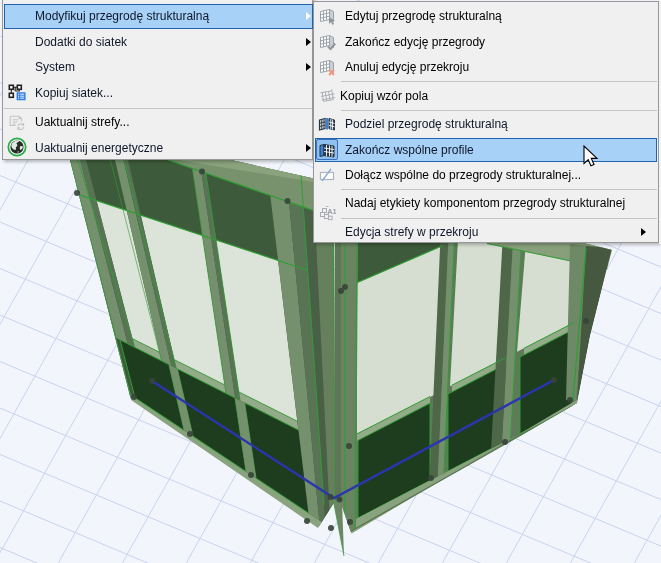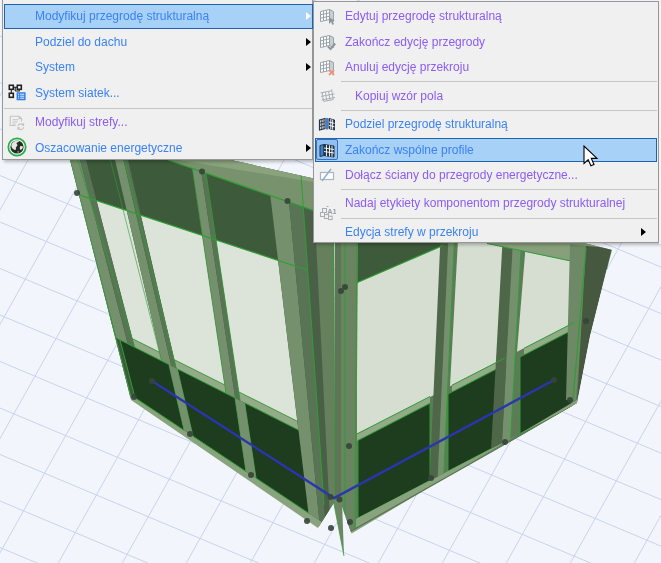--- a/index.html
+++ b/index.html
@@ -1,17 +1,17 @@
 <!DOCTYPE html>
 <html><head><meta charset="utf-8"><style>
 *{margin:0;padding:0;box-sizing:border-box}
 body{width:661px;height:563px;position:relative;overflow:hidden;font-family:"Liberation Sans",sans-serif;background:#fff}
 .menu{position:absolute;background:#f0f0f0;border:1px solid #979797;box-shadow:2px 2px 3px rgba(0,0,0,0.25)}
-.mi{position:absolute;font-size:12px;color:#3b82f6;white-space:nowrap}
-.gray{color:#8b5cf6}
+.mi{position:absolute;font-size:12px;color:#0f172a;white-space:nowrap}
+.gray{color:#000000}
 .sep{position:absolute;height:1px;background:#c5c5c5}
 .hl{position:absolute;background:#a7d1f7;border:1px solid #2062ae}
 .arrow{position:absolute;width:0;height:0;border-top:4px solid transparent;border-bottom:4px solid transparent;border-left:5px solid #000}
 .ic{position:absolute;width:18px;height:18px}
 </style></head><body>
 <svg width="661" height="563" viewBox="0 0 661 563" xmlns="http://www.w3.org/2000/svg" style="position:absolute;left:0;top:0">
     <rect width="661" height="563" fill="#f2f5fb"></rect>
     <g opacity="0.9">
       <line x1="0.0" y1="-150.0" x2="661.0" y2="127.6" stroke="#c3d0ec" stroke-width="1"></line>
       <line x1="0.0" y1="-103.5" x2="661.0" y2="174.1" stroke="#c3d0ec" stroke-width="1"></line>
@@ -159,46 +159,46 @@
       <circle cx="570" cy="400" r="3" fill="#37443a"></circle>
       <circle cx="586" cy="321" r="3" fill="#37443a"></circle>
       <circle cx="350" cy="522" r="3" fill="#37443a"></circle>
       <circle cx="349" cy="446" r="3" fill="#37443a"></circle>
     </g>
   </svg>
 <div class="menu" style="left:2px;top:-6px;width:311px;height:166px"></div>
 <div class="hl" style="left:4px;top:4px;width:309px;height:24.5px;z-index:29"></div>
 <div class="mi " style="left:35px;top:8px;line-height:16px;z-index:30">Modyfikuj przegrodę strukturalną</div>
 <div class="arrow" style="left:306px;top:12px;border-left-color:#fff;z-index:31"></div>
-<div class="mi " style="left:35px;top:33.5px;line-height:16px;z-index:30">Podziel do dachu</div>
+<div class="mi " style="left:35px;top:33.5px;line-height:16px;z-index:30">Dodatki do siatek</div>
 <div class="arrow" style="left:306px;top:37.5px;border-left-color:#000;z-index:31"></div>
 <div class="mi " style="left:35px;top:59px;line-height:16px;z-index:30">System</div>
 <div class="arrow" style="left:306px;top:63px;border-left-color:#000;z-index:31"></div>
-<div class="mi " style="left:35px;top:85px;line-height:16px;z-index:30">System siatek...</div>
+<div class="mi " style="left:35px;top:85px;line-height:16px;z-index:30">Kopiuj siatek...</div>
 <div class="ic" style="left:8px;top:84px;z-index:30"><svg width="18" height="18" viewBox="0 0 18 18">
 <g stroke="#212121" fill="#fff" stroke-width="1.6">
 <rect x="1.3" y="1.3" width="4" height="4"></rect>
         <rect x="9.3" y="1.3" width="4" height="4"></rect>
 <rect x="1.3" y="9.3" width="4" height="4"></rect>
 </g>
 <path d="M5.3,3.3 H9.3 M3.3,5.3 V9.3 M7.2,3.3 V7 M7.2,7 H11.3 M11.3,5.3 V7.5" stroke="#212121" stroke-width="1.1" fill="none"></path>
 <rect x="8.6" y="8.2" width="9" height="8" rx="0.5" fill="#2e7ce8"></rect>
 <path d="M10,10.2 h1.2 M12.2,10.2 h4 M10,12.2 h1.2 M12.2,12.2 h4 M10,14.2 h1.2 M12.2,14.2 h4" stroke="#fff" stroke-width="0.9"></path>
 </svg></div>
 <div class="sep" style="left:4px;top:107.5px;width:308px;z-index:30"></div>
-<div class="mi gray" style="left:35px;top:114px;line-height:16px;z-index:30">Modyfikuj strefy...</div>
+<div class="mi gray" style="left:35px;top:114px;line-height:16px;z-index:30">Uaktualnij strefy...</div>
 <div class="ic" style="left:8px;top:113px;z-index:30"><svg width="18" height="18" viewBox="0 0 18 18">
 <g stroke="#c3c3c3" fill="none" stroke-width="1.1">
 <path d="M2.2,3.2 h9 l2.3,2.3 v3 M2.2,3.2 v9.3 h5.5"></path>
 <path d="M11.2,3.2 v2.3 h2.3 M4.5,6.8 h6 M4.5,9 h5 M4.5,11 h3"></path>
 <path d="M9.8,13.2 a3.2,3.2 0 0 1 5.6,-1.2 M15.8,14 a3.2,3.2 0 0 1 -5.6,1.4"></path>
 <path d="M15.7,10 l-0.2,2.2 -2.1,-0.5 M9.7,16.8 l0.2,-2.2 2.1,0.5"></path>
 </g>
     </svg></div>
-<div class="mi " style="left:35px;top:139.5px;line-height:16px;z-index:30">Oszacowanie energetyczne</div>
+<div class="mi " style="left:35px;top:139.5px;line-height:16px;z-index:30">Uaktualnij energetyczne</div>
 <div class="ic" style="left:7px;top:137px;width:20px;height:20px;z-index:30"><svg width="20" height="20" viewBox="0 0 20 20">
 <circle cx="10" cy="10" r="8.7" fill="none" stroke="#24ad49" stroke-width="1.7"></circle>
 <circle cx="10" cy="10" r="7" fill="#fff"></circle>
 <circle cx="10" cy="10" r="6.6" fill="#252d25"></circle>
 <path d="M4.6,7.2 c0.8,-1.8 2.6,-3.2 4.6,-3.5 c1,-0.1 2.4,0 3,0.6 c-0.6,1.1 -2,0.7 -2.6,1.7 c-0.5,0.9 0.9,1.2 0.8,2.2 c-0.1,1 -1.3,1.3 -1.5,2.4 c-0.2,0.9 0.3,1.8 -0.3,2.4 c-1.9,-0.1 -3.6,-1.5 -4.1,-3.3 c-0.3,-1 -0.2,-1.7 0.1,-2.5 z" fill="#e2e8e2"></path>
 <path d="M13.2,9.2 c0.9,-0.5 2.2,-0.2 2.9,0.5 c-0.3,1.5 -1.2,2.8 -2.6,3.4 c-0.8,-1 -0.9,-2.9 -0.3,-3.9 z" fill="#e2e8e2"></path>
 <path d="M11.5,14.2 c0.4,0.5 0.2,1.3 -0.5,1.6 c-0.5,-0.3 -0.6,-1.1 -0.1,-1.6 z" fill="#e2e8e2"></path>
 </svg></div>
 <div class="arrow" style="left:306px;top:143.5px;border-left-color:#000;z-index:31"></div>
 <div class="menu" style="left:313px;top:1px;width:346px;height:242px"></div>
@@ -225,21 +225,21 @@
     </svg></div>
 <div class="mi gray" style="left:345px;top:59px;line-height:16px;z-index:30">Anuluj edycję przekroju</div>
 <div class="ic" style="left:318px;top:58px;z-index:30"><svg width="18" height="18" viewBox="0 0 18 18">
 <g stroke="#9aa3a9" fill="none" stroke-width="1">
 <path d="M2.5,4.5 L11.5,2.5 L11.5,12.5 L2.5,14.5 Z" fill="#fff"></path>
 <path d="M5.5,3.8 V13.8 M8.5,3.2 V13.2 M2.5,7.8 L11.5,5.8 M2.5,11.2 L11.5,9.2"></path>
 <path d="M11.5,2.5 L15.5,4.5 L15.5,14.5 L11.5,12.5 Z" fill="#c9ced2"></path>
 </g>
       <path d="M11,12 l5,5 M16,12 l-5,5" stroke="#f2927c" stroke-width="1.8"></path>
     </svg></div>
-<div class="mi gray" style="left:355px;top:87.5px;line-height:16px;z-index:30">Kopiuj wzór pola</div>
+<div class="mi gray" style="left:340px;top:87.5px;line-height:16px;z-index:30">Kopiuj wzór pola</div>
 <div class="ic" style="left:318px;top:86.5px;z-index:30"><svg width="18" height="18" viewBox="0 0 18 18">
 <g stroke="#abafb4" fill="none" stroke-width="1">
 <path d="M4.2,5.6 L13.8,3.8 L15.2,12.6 L5.6,14.4 Z" fill="#f6f6f6"></path>
 <path d="M7.4,5 L8.8,13.8 M10.6,4.4 L12,13.2 M3,9.4 L16.4,6.9 M3.6,12.9 L17,10.4 M2.6,5.9 L5.8,5.3 M13.2,3 L14.4,2.8"></path>
 </g>
     </svg></div>
 <div class="mi " style="left:345px;top:116px;line-height:16px;z-index:30">Podziel przegrodę strukturalną</div>
 <div class="ic" style="left:318px;top:115px;z-index:30"><svg width="18" height="18" viewBox="0 0 18 18">
 <g>
 <path d="M1.5,5 L7,3.5 L7,13.5 L1.5,15 Z" fill="#fff" stroke="#253545" stroke-width="1.2"></path>
@@ -250,21 +250,21 @@
 </g>
     </svg></div>
 <div class="mi " style="left:345px;top:141.5px;line-height:16px;z-index:30">Zakończ wspólne profile</div>
 <div class="ic" style="left:318px;top:140.5px;z-index:30"><svg width="18" height="18" viewBox="0 0 18 18">
 <g>
 <path d="M2,4.5 L6,3.5 L6,14.5 L2,15.5 Z" fill="#3e7fd6" stroke="#253545" stroke-width="1"></path>
 <path d="M6,3.5 L16,5 L16,16 L6,14.5 Z" fill="#253545" stroke="#253545"></path>
 <path d="M8.5,4 V15 M11.5,4.4 V15.4 M14,4.8 V15.8 M6,7 L16,8.5 M6,10.5 L16,12" stroke="#fff" stroke-width="0.9"></path>
 </g>
     </svg></div>
-<div class="mi gray" style="left:345px;top:167px;line-height:16px;z-index:30">Dołącz ściany do przegrody energetyczne...</div>
+<div class="mi gray" style="left:345px;top:167px;line-height:16px;z-index:30">Dołącz wspólne do przegrody strukturalnej...</div>
 <div class="ic" style="left:318px;top:166px;z-index:30"><svg width="18" height="18" viewBox="0 0 18 18">
 <g fill="none">
 <rect x="2.5" y="6.5" width="13" height="7" stroke="#b0b4b8" stroke-width="1.2" fill="#fff"></rect>
 <path d="M4,15 L13,3" stroke="#88aede" stroke-width="1.4"></path>
 </g>
     </svg></div>
 <div class="mi gray" style="left:345px;top:195px;line-height:16px;z-index:30">Nadaj etykiety komponentom przegrody strukturalnej</div>
 <div class="ic" style="left:318px;top:204px;z-index:30"><svg width="18" height="18" viewBox="0 0 18 18">
 <g stroke="#a9adb2" fill="#f0f0f0" stroke-width="1">
 <rect x="2.5" y="8.5" width="4" height="4"></rect>

